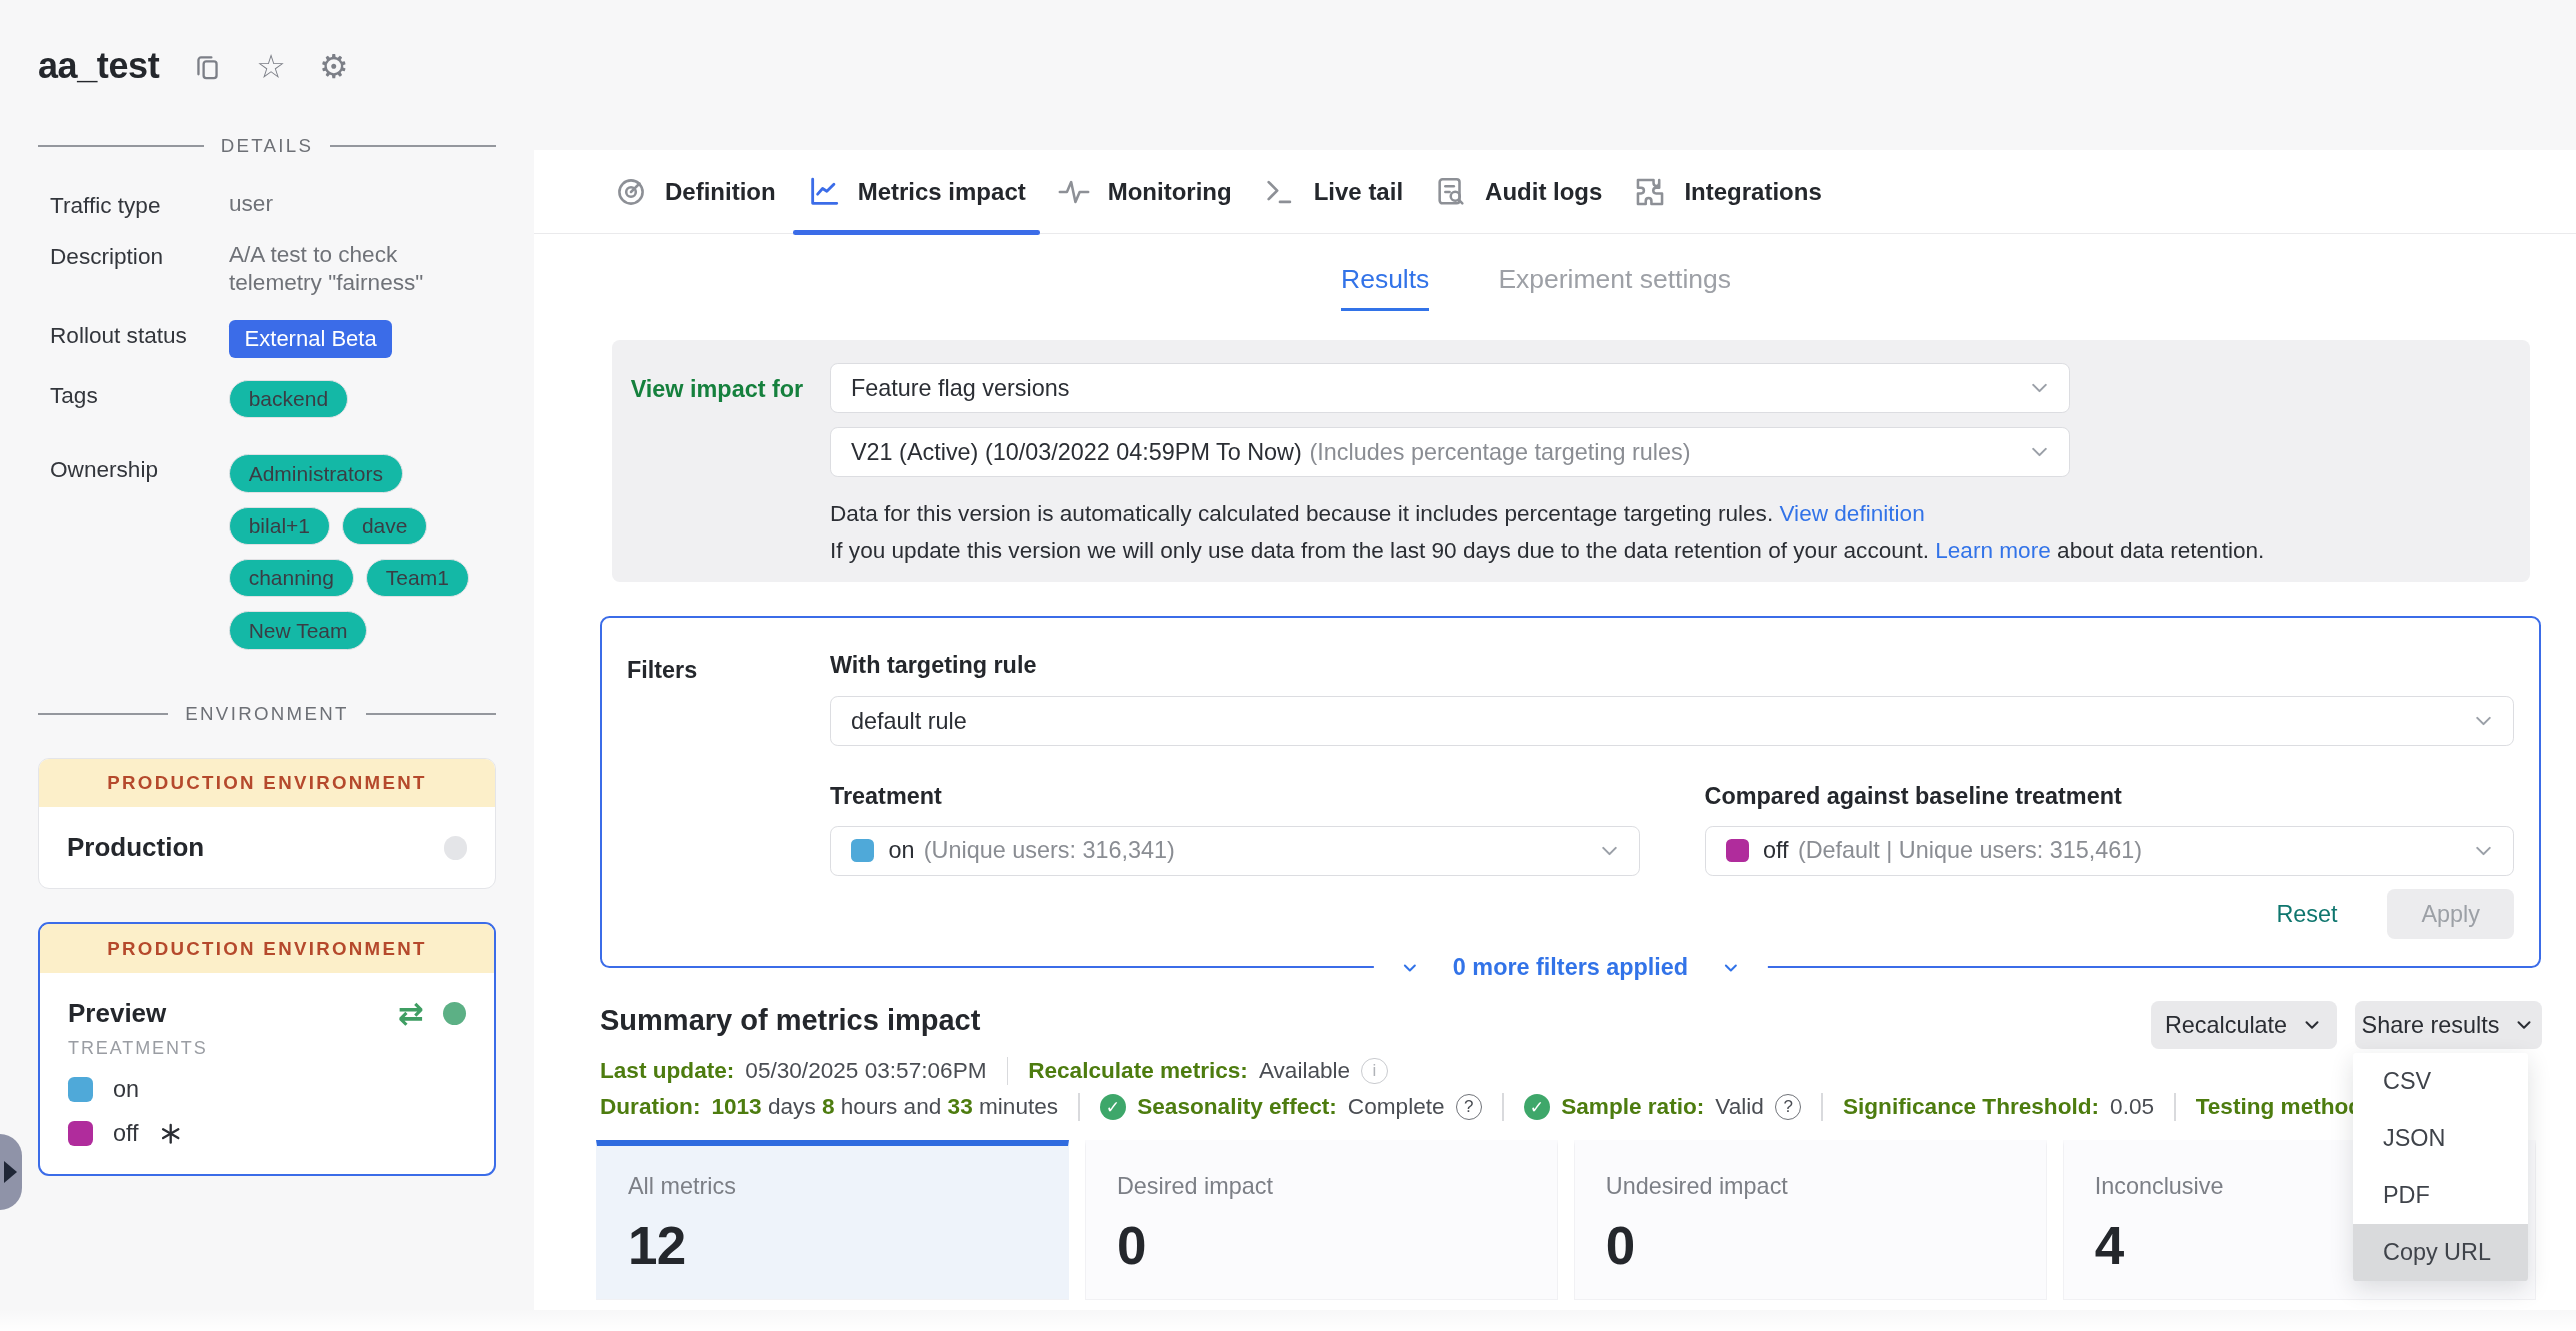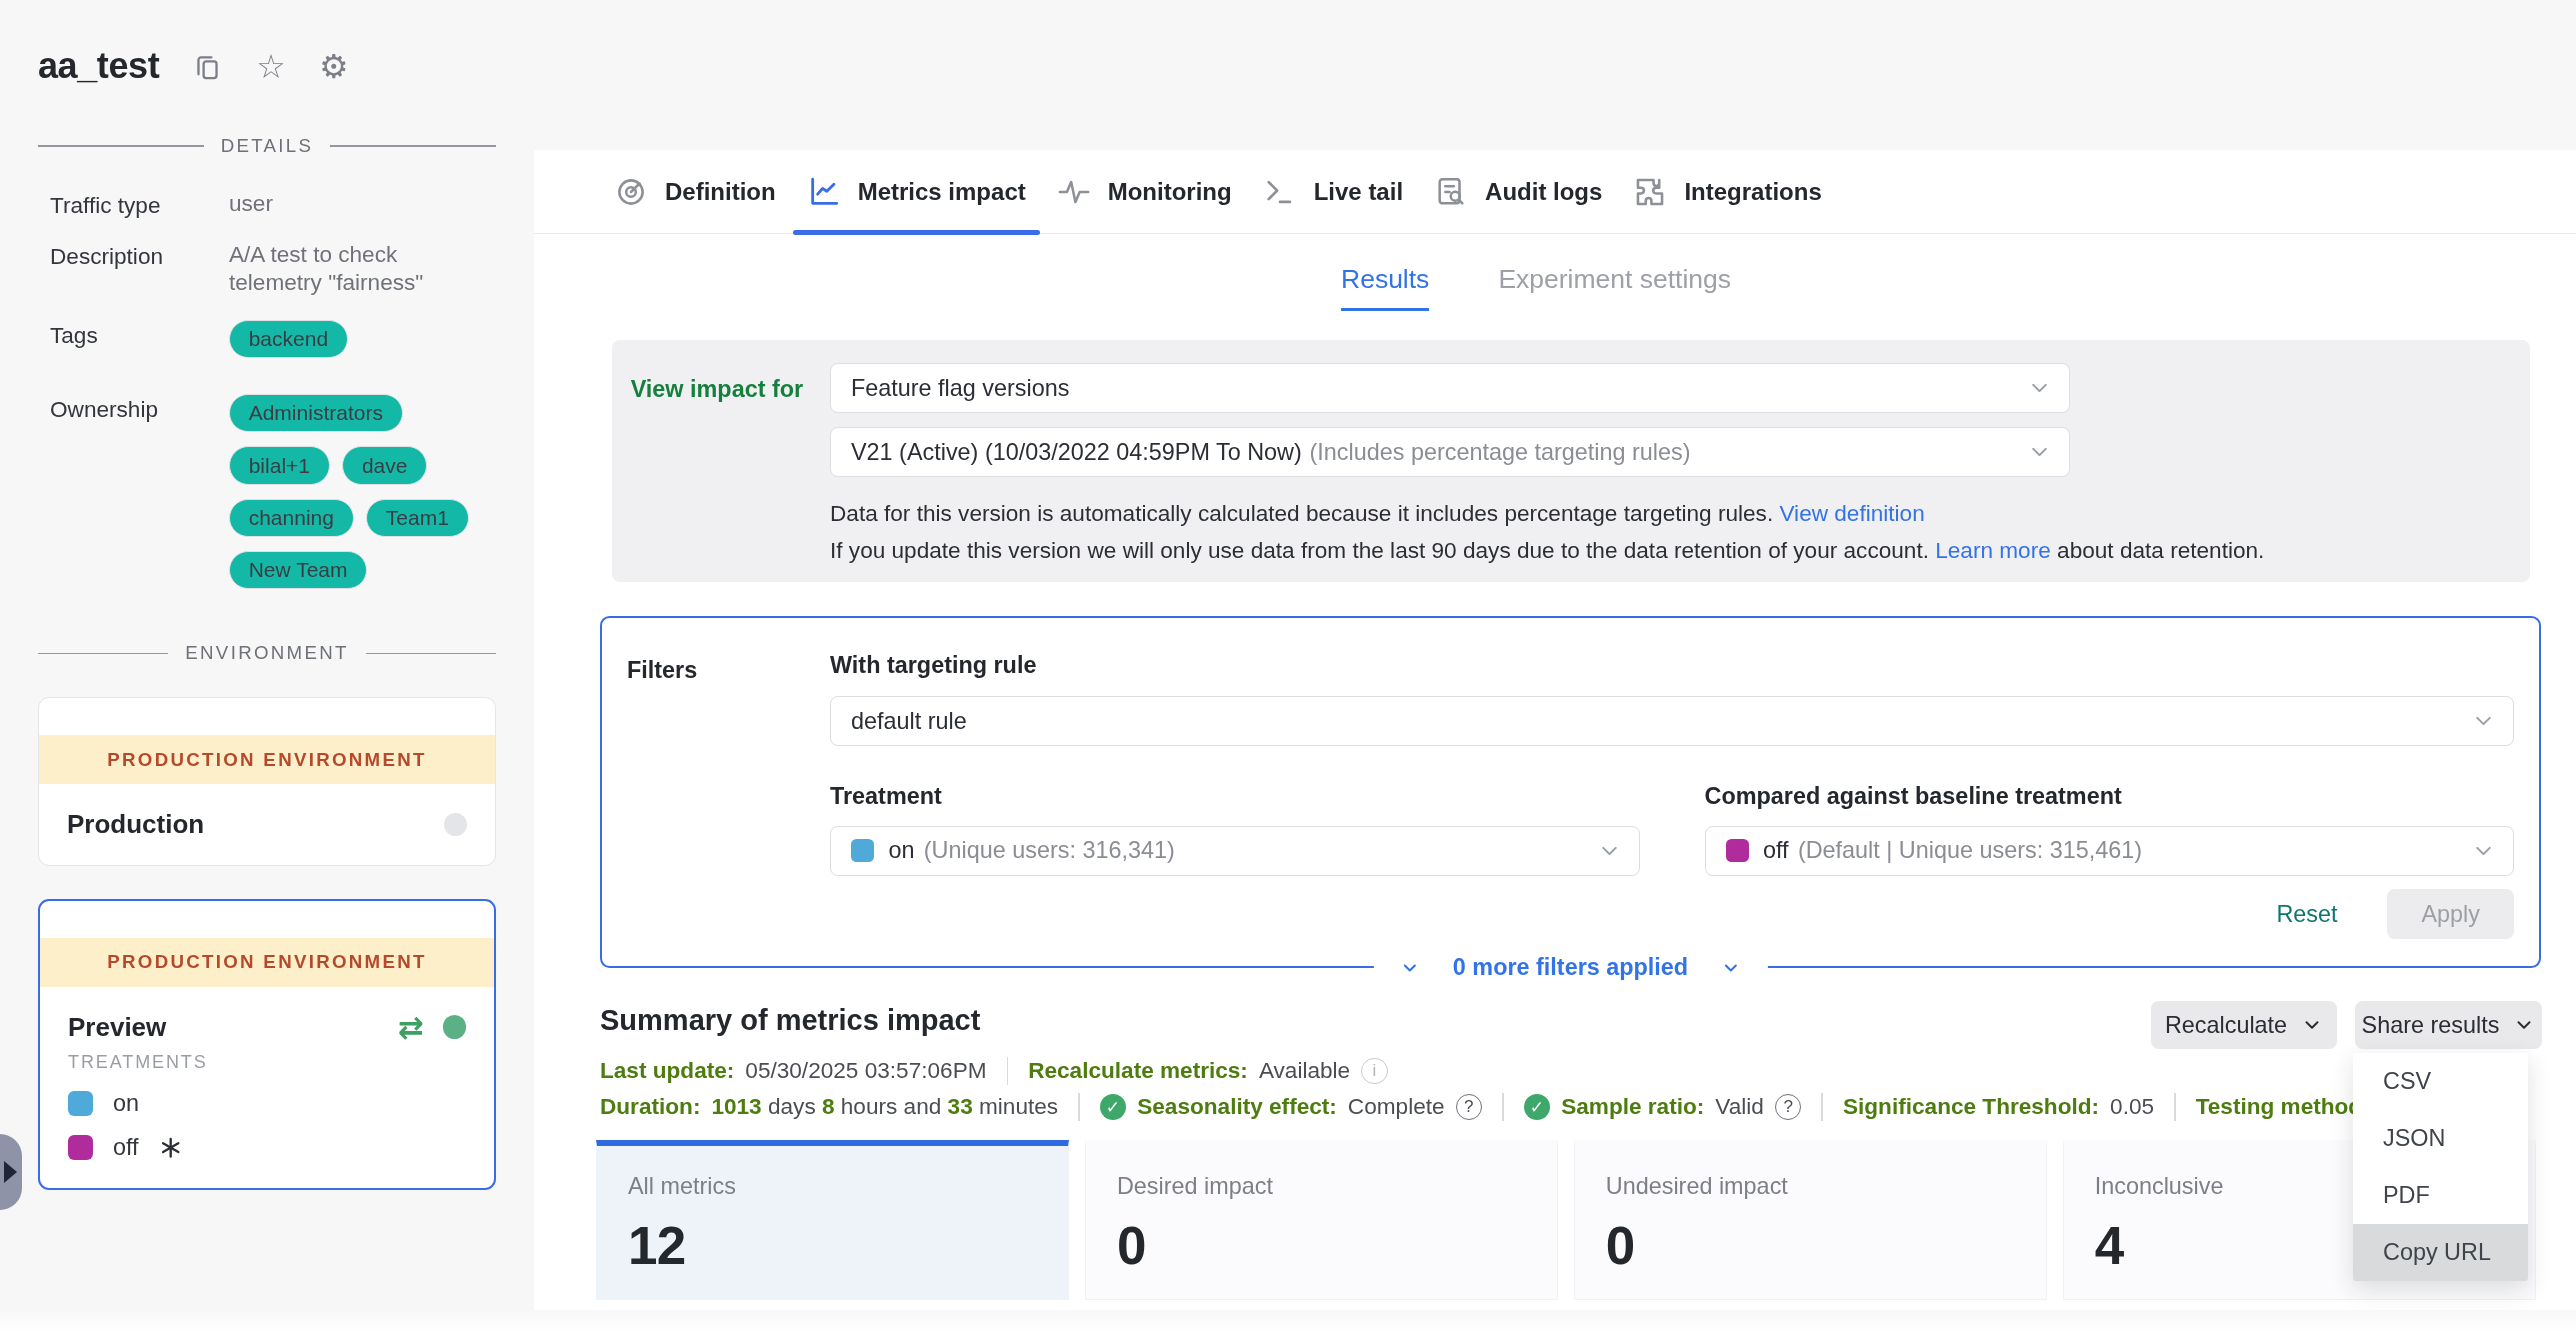--- a/index.html
+++ b/index.html
@@ -23,21 +23,21 @@
   .divider-heading{display:flex; align-items:center; gap:17px; margin:48px 38px 0; color:#6d7076; font-size:18.7px; letter-spacing:2.3px; font-weight:400;}
   .divider-heading .line{flex:1; height:1.6px; background:#94979d;}
   .details-grid{margin:33px 0 0 50px; width:444px;}
   .drow{display:flex; margin-bottom:22px; align-items:flex-start;}
   .dlabel{width:179px; font-size:22.6px; color:#33363c; flex:none; padding-top:3.1px;}
   .dvalue{font-size:22.6px; color:var(--muted); width:257px; line-height:1.25;}
   .badge{display:inline-block; background:var(--blue); color:#fff; font-size:22px; padding:6.2px 15.6px; border-radius:6.2px;}
   .pill{display:inline-block; background:#14b8a6; border:0.8px solid #e1e1e4; border-radius:22px; padding:6.2px 18.7px; font-size:21px; color:#3a3d44; margin:0 12.5px 14px 0; cursor:pointer;}
   .env-card{margin:33px 38px 0; background:#fff; border:1.6px solid var(--border); border-radius:11px; overflow:hidden;}
   .env-card.selected{border:2.3px solid var(--blue);}
-  .env-banner{background:var(--banner-bg); color:var(--banner-text); text-align:center; font-size:18.7px; font-weight:700; letter-spacing:2.3px; padding:13.3px 0;margin-top:37px;}
+  .env-banner{background:var(--banner-bg); color:var(--banner-text); text-align:center; font-size:18.7px; font-weight:700; letter-spacing:2.3px; padding:13.3px 0;}
   .env-row{display:flex; align-items:center; justify-content:space-between; padding:25px 28px; font-size:26px; font-weight:700; color:#24272c;}
   .dot{width:23.4px; height:23.4px; border-radius:50%; background:#e4e5e8; flex:none;}
   .dot.green{background:#5cb085;}
   .env-row .right{display:flex; align-items:center; gap:18.7px;}
   .swap-glyph{color:#3f9e63; font-size:31px; line-height:31px; font-weight:700;}
   .treat-heading{margin:1.6px 28px 0; color:#9a9da3; font-size:18px; letter-spacing:1.9px;}
   .treat-row{display:flex; align-items:center; gap:20px; margin:17px 28px; font-size:23.4px; color:#33363c;}
   .swatch{width:25px; height:25px; border-radius:6.2px; flex:none;}
   .swatch.on{background:var(--on);}
   .swatch.off{background:var(--off);}
@@ -133,20 +133,24 @@
   </div>
 
   <div class="details-grid">
     <div class="drow">
       <div class="dlabel">Traffic type</div>
       <div class="dvalue">user</div>
     </div>
     <div class="drow">
       <div class="dlabel">Description</div>
       <div class="dvalue">A/A test to check telemetry "fairness"</div>
+    </div>
+    <div class="drow">
+      <div class="dlabel">Rollout status</div>
+      <div><span class="badge">External Beta</span></div>
     </div>
     <div class="drow">
       <div class="dlabel">Tags</div>
       <div><span class="pill">backend</span></div>
     </div>
     <div class="drow">
       <div class="dlabel">Ownership</div>
       <div style="width:281px;">
         <span class="pill">Administrators</span><span class="pill">bilal+1</span><span class="pill">dave</span><span class="pill">channing</span><span class="pill">Team1</span><span class="pill">New Team</span>
       </div>

